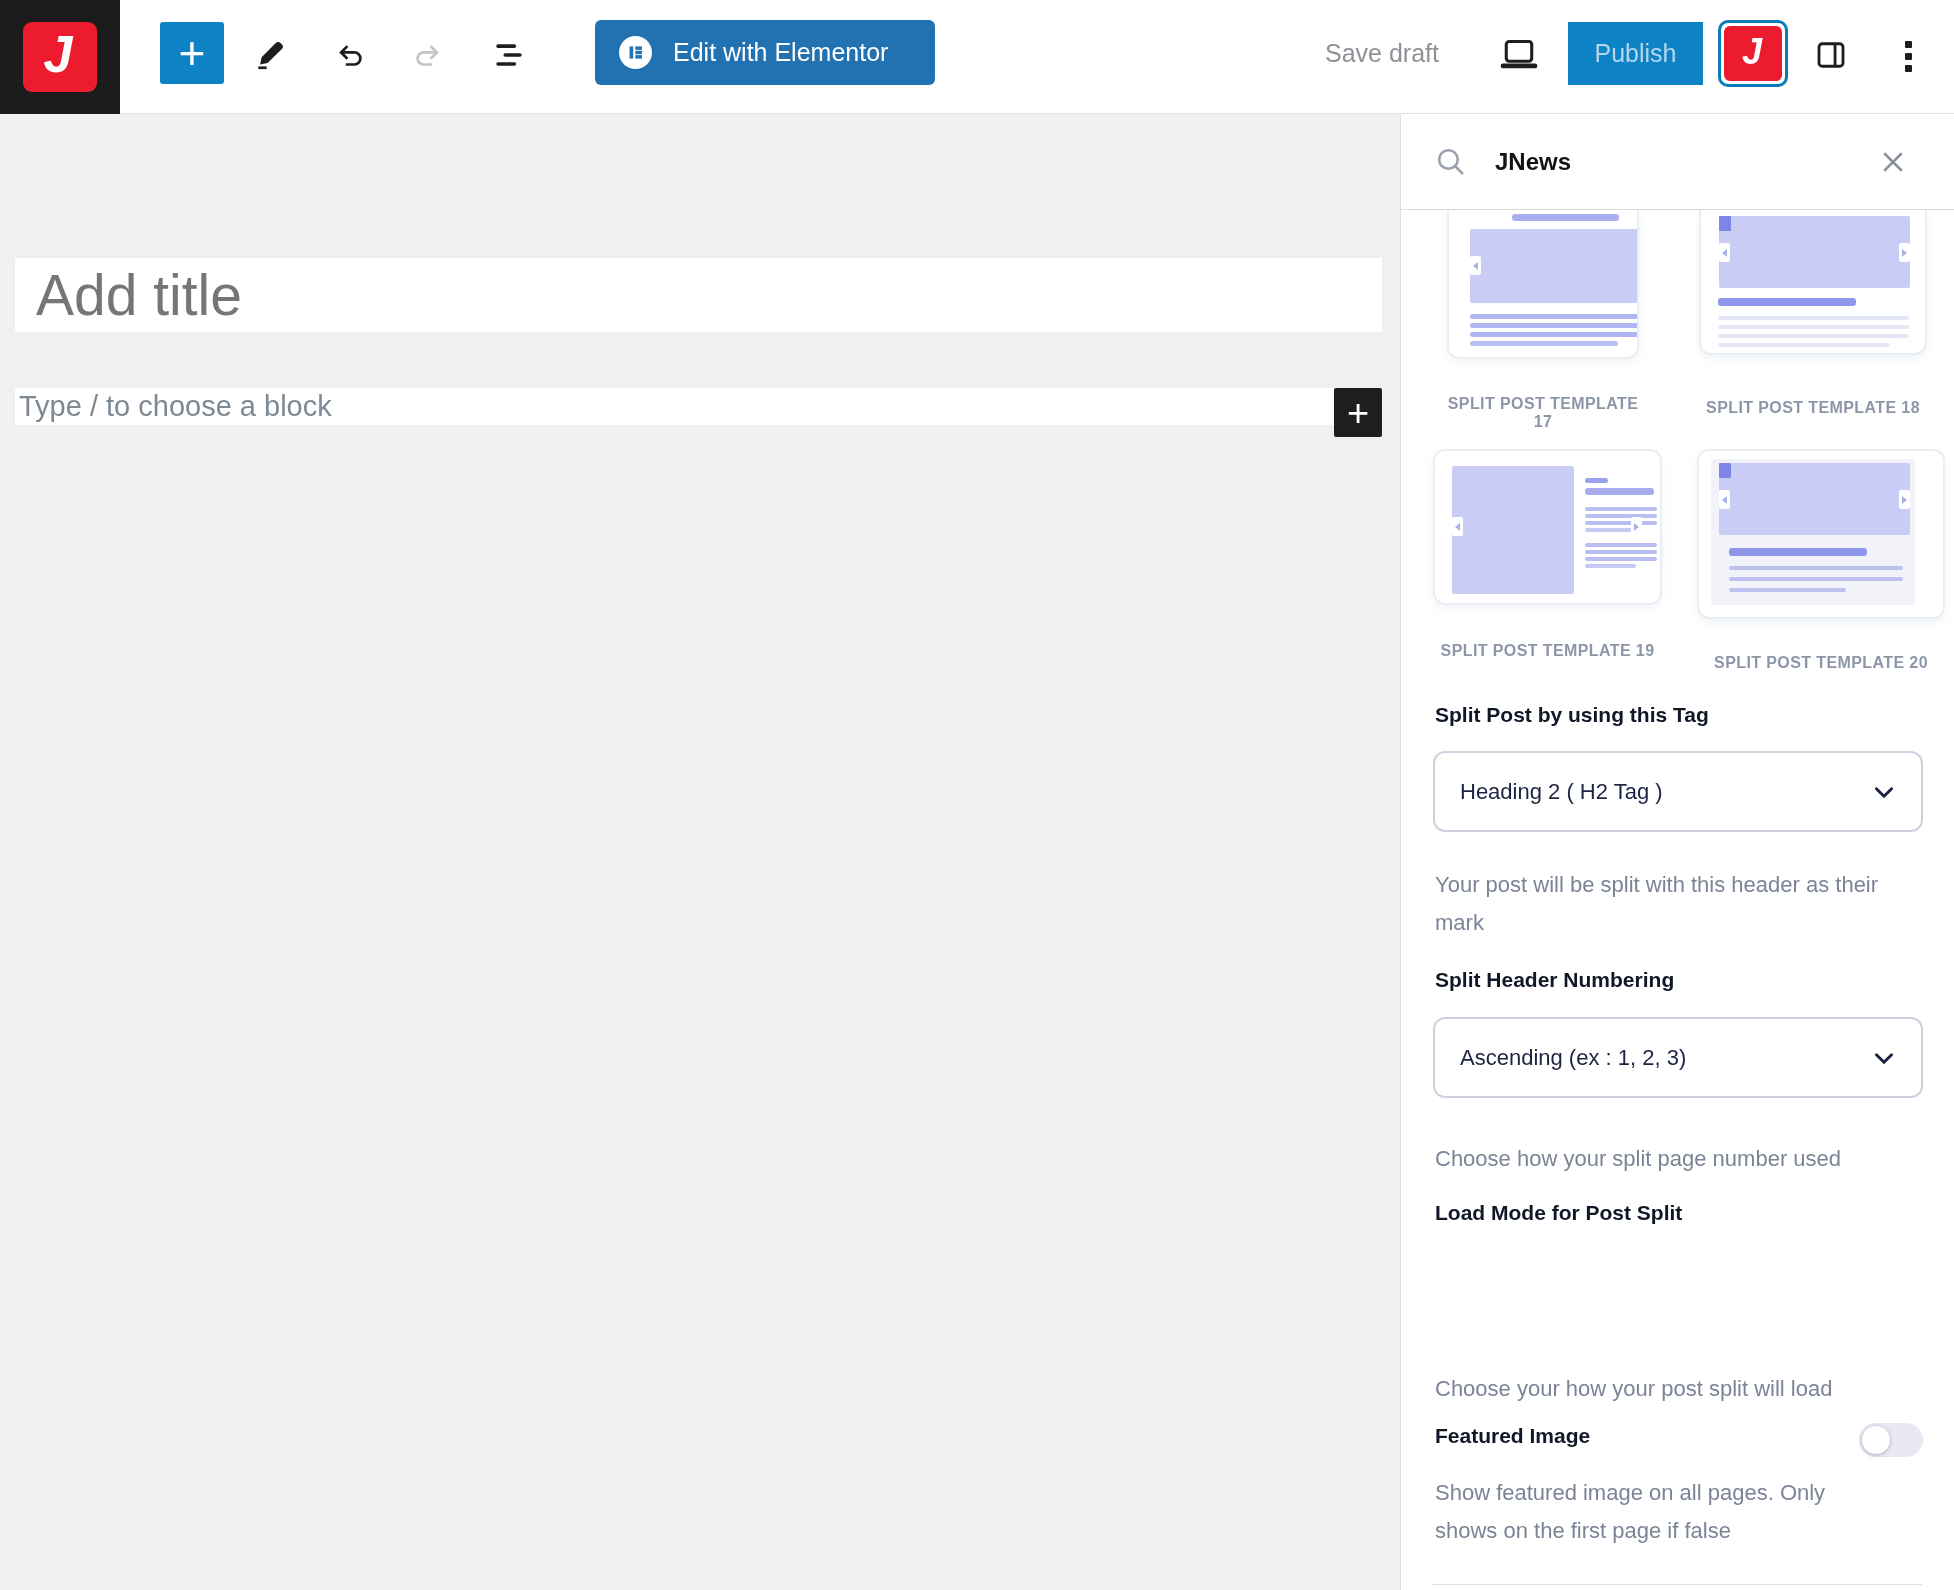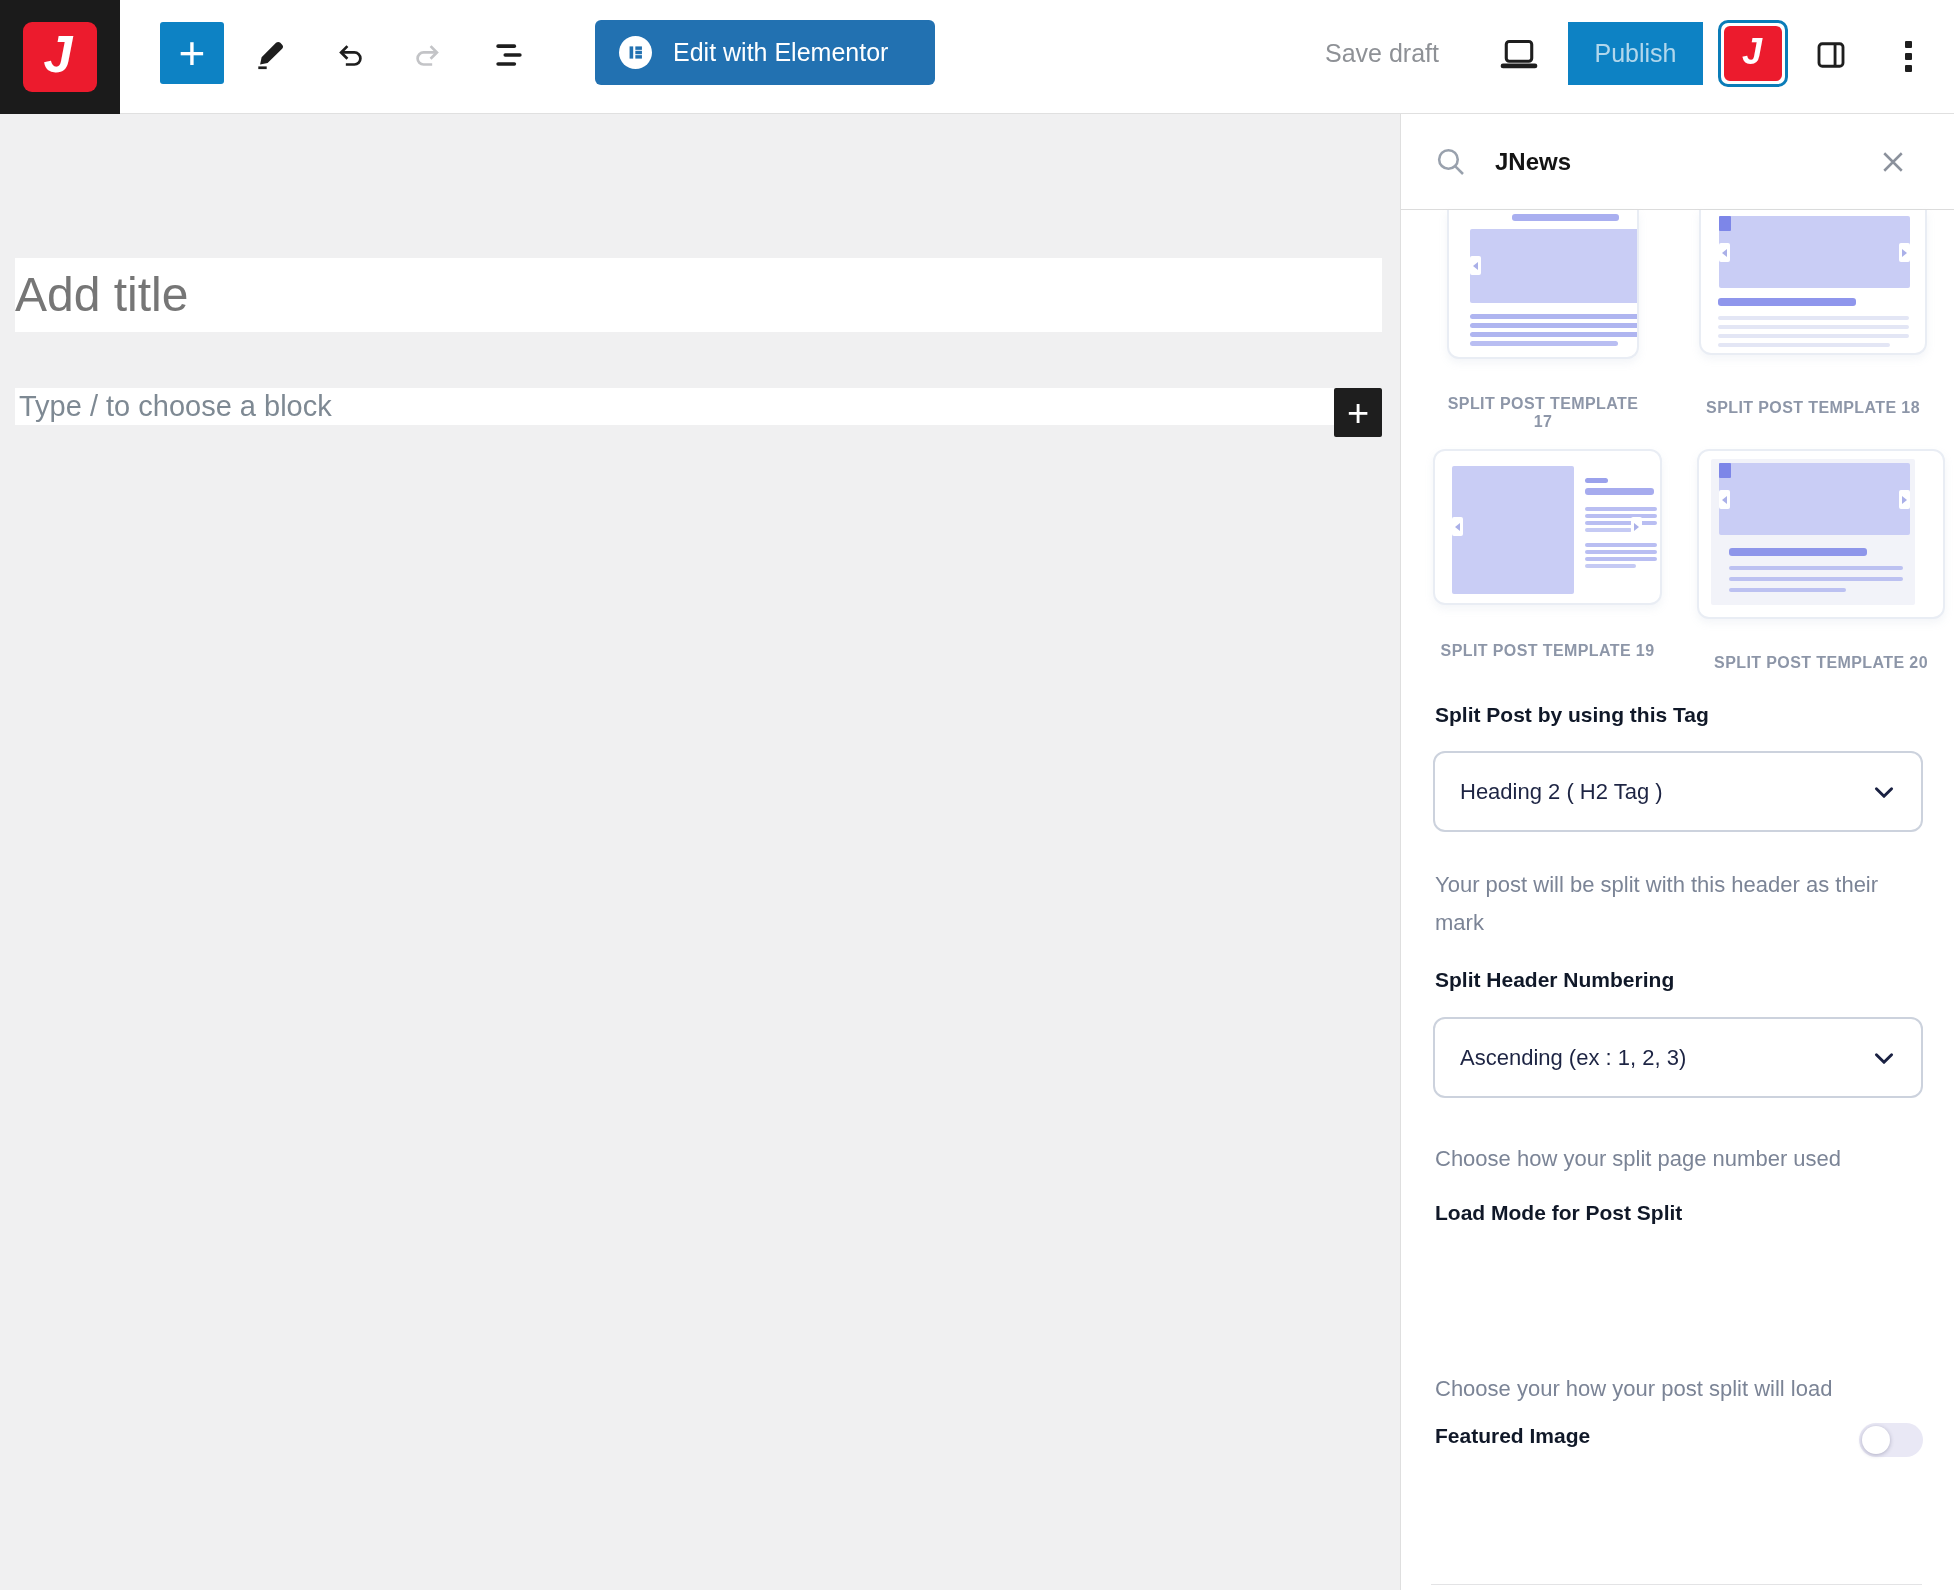--- a/index.html
+++ b/index.html
@@ -33,21 +33,21 @@
   .jnews-toggle .jt-red { width:100%; height:100%; background:#ec1b2d; border-radius:6px;
     display:flex; align-items:center; justify-content:center; }
   .jnews-toggle .jt-red span { color:#fff; font-size:36px; font-weight:bold; font-style:italic;
     transform:translate(-1px,-2px); }
   .kebab { position:absolute; left:1905px; top:41px; display:flex; flex-direction:column; gap:5px; cursor:pointer; }
   .kebab i { width:7px; height:7px; background:#1e1e1e; border-radius:1px; display:block; }
 
   
   .editor { position:absolute; left:0; top:114px; width:1400px; height:1476px; background:#f0f0f1; }
   .title-row { position:absolute; left:15px; top:144px; width:1367px; height:74px; background:#fff; cursor:text; }
-  .title-row .ph { font-size:48px; color:#767676; line-height:74px; padding-left:0; }
+  .title-row .ph { font-size:57px; color:#767676; line-height:74px; padding-left:21px; }
   .block-row { position:absolute; left:15px; top:274px; width:1367px; height:37px; background:#fff; cursor:text; }
   .block-row .ph { font-size:29px; color:#7e8993; line-height:37px; padding-left:4px; }
   .inserter { position:absolute; left:1334px; top:274px; width:48px; height:49px;
     background:#1e1e1e; border:none; border-radius:2px; color:#fff; font-size:38px;
     font-weight:300; line-height:44px; text-align:center; cursor:pointer; }
 
   
   .sidebar { position:absolute; left:1400px; top:114px; width:554px; height:1476px;
     background:#fff; border-left:1px solid #dfdfdf; }
   .search-row { position:absolute; left:0; top:0; width:100%; height:96px;
@@ -292,17 +292,18 @@
     </div>
     <div class="f-help" style="top:1026px; width:490px;">Choose how your split page number used</div>
 
     <div class="f-label" style="top:1087px;">Load Mode for Post Split</div>
     <div class="f-help" style="top:1256px; width:490px;">Choose your how your post split will load</div>
 
     <div class="f-label" style="top:1310px;">Featured Image</div>
     <div class="toggle" style="top:1309px;">
       <span class="knob"></span>
     </div>
+    <div class="f-help" style="top:1360px; width:455px;">Show featured image on all pages. Only shows on the first page if false</div>
 
     <div class="divider"></div>
   </div>
 
 </div>
 
 </body></html>

